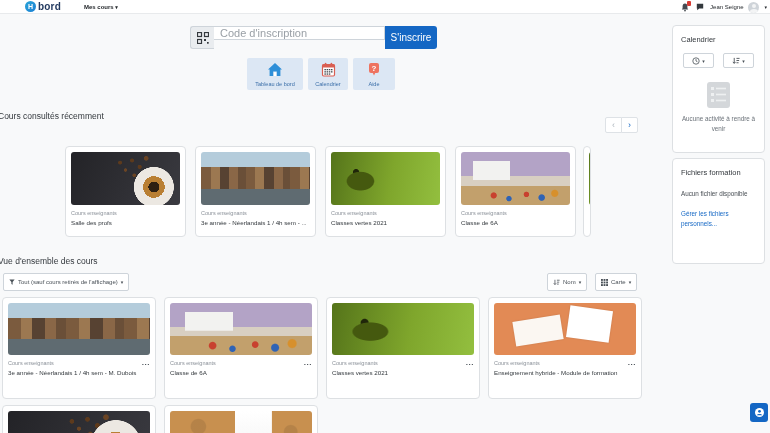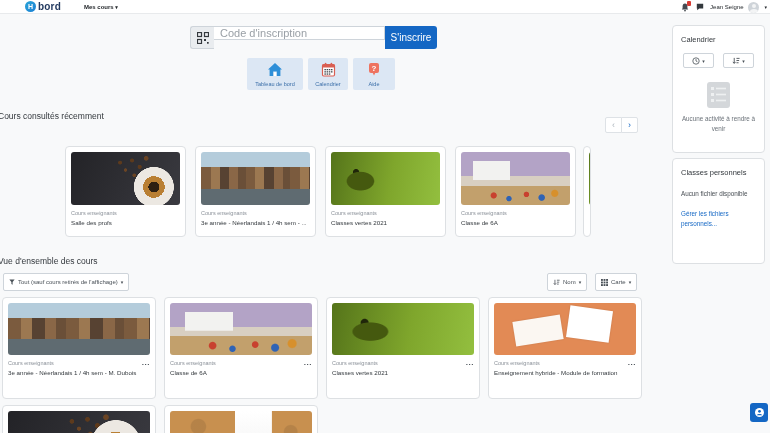--- a/index.html
+++ b/index.html
@@ -337,21 +337,21 @@
       <rect x="6" y="12" width="3" height="3" fill="#eef0f1"></rect>
         <rect x="11" y="12.7" width="10" height="1.6" fill="#eef0f1"></rect>
       <rect x="6" y="18" width="3" height="3" fill="#eef0f1"></rect>
         <rect x="11" y="18.7" width="10" height="1.6" fill="#eef0f1"></rect>
     </svg>
   </div>
   <div class="sb-empty">Aucune activité à rendre à venir</div>
 </div>
 
 <div class="sideblock sb2">
-  <div class="sb-title">Classes personnels</div>
+  <div class="sb-title">Fichiers formation</div>
   <div class="sb-text">Aucun fichier disponible</div>
   <div class="sb-link">Gérer les fichiers personnels...</div>
 </div>
 
 <div class="fab">
   <svg width="11" height="11" viewBox="0 0 11 11">
     <circle cx="5.5" cy="5.5" r="4.5" fill="#fff"></circle>
     <circle cx="5.5" cy="4.3" r="1.4" fill="#1467c4"></circle>
     <path d="M2.8 8.2 C3.3 6.6 7.7 6.6 8.2 8.2" fill="#1467c4"></path>
   </svg>

